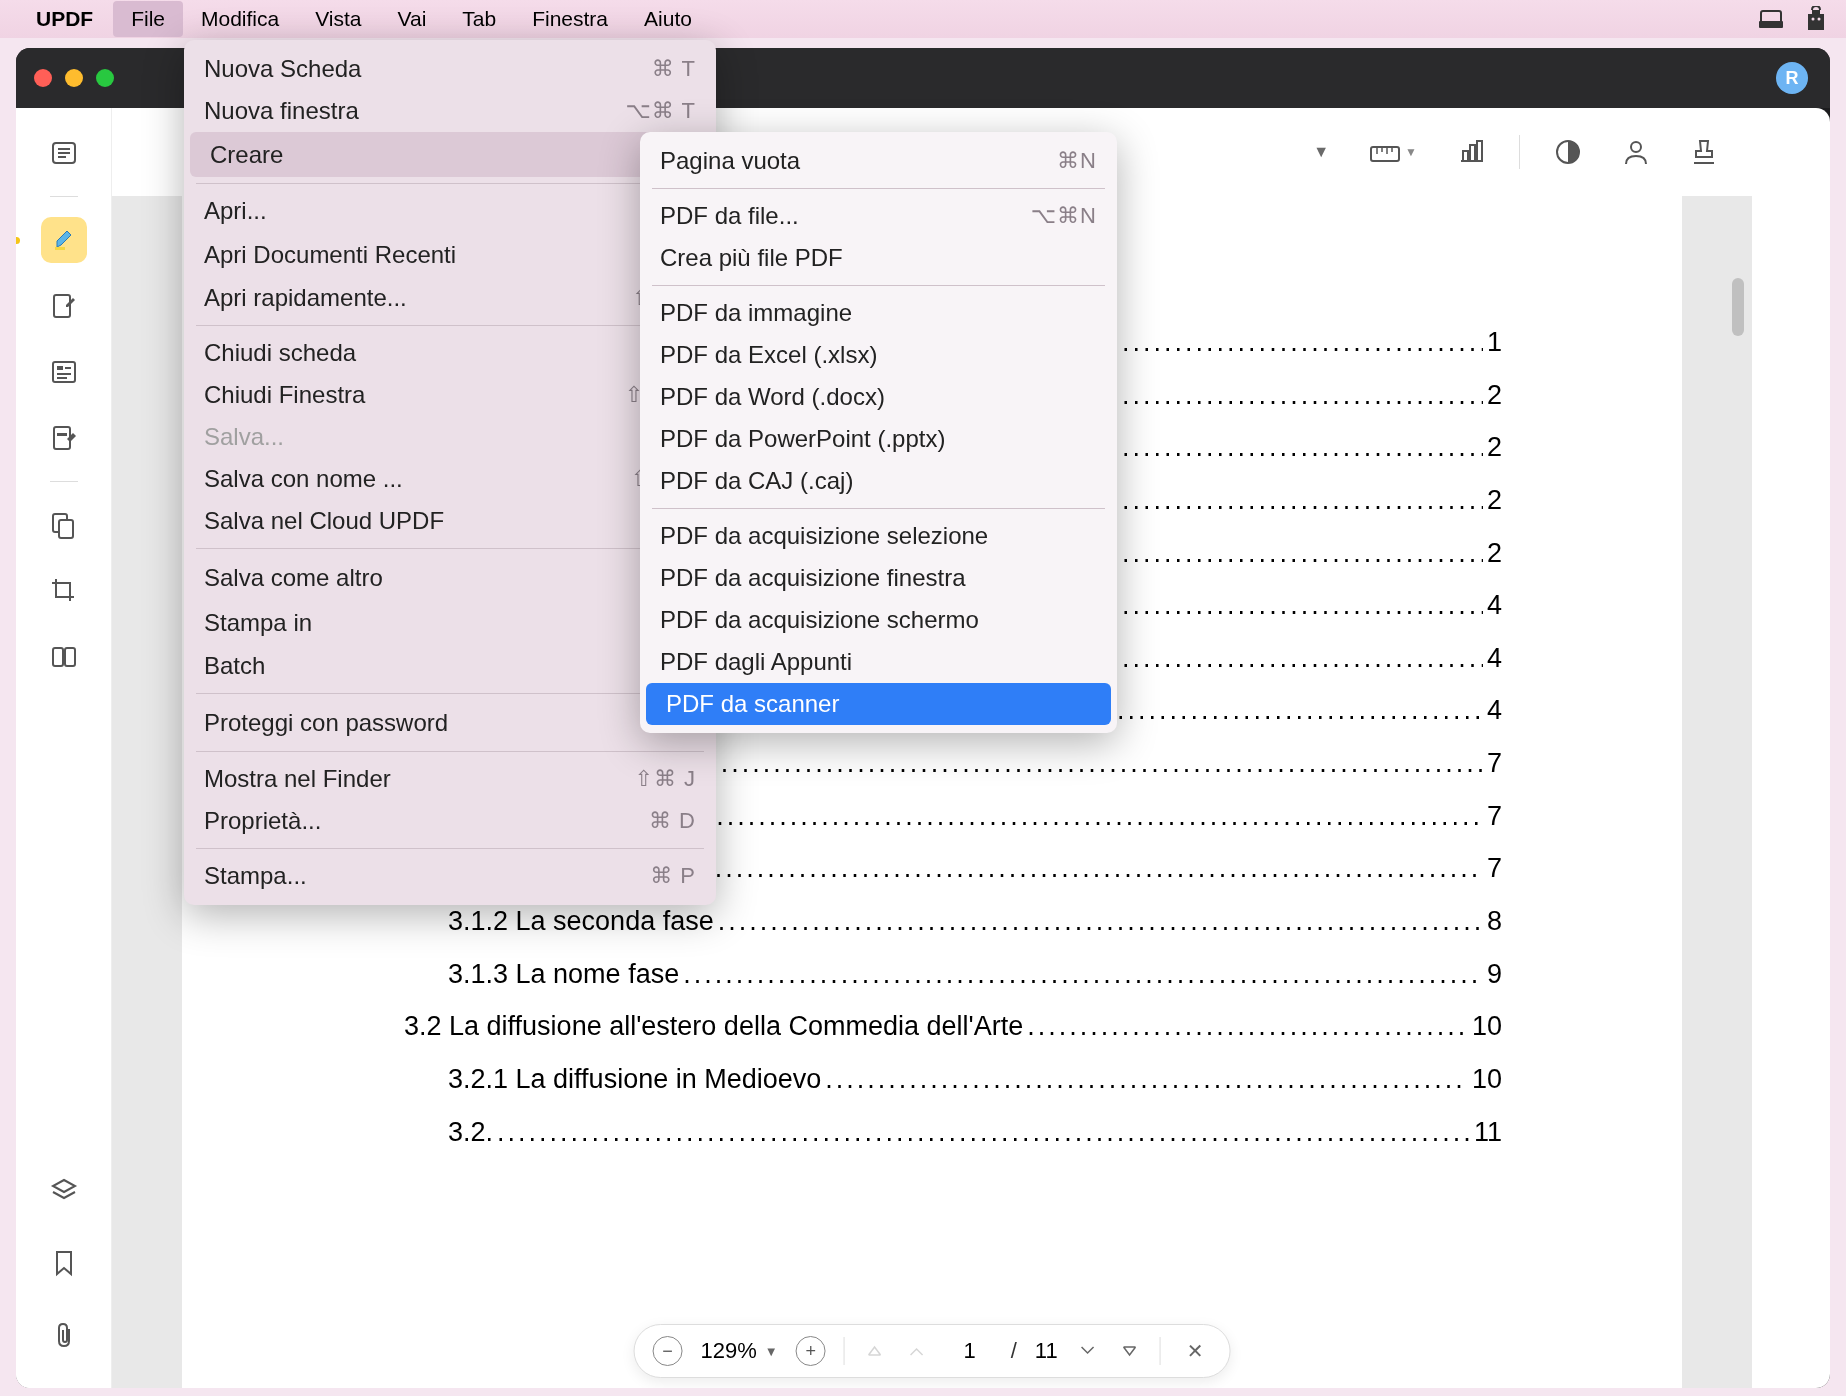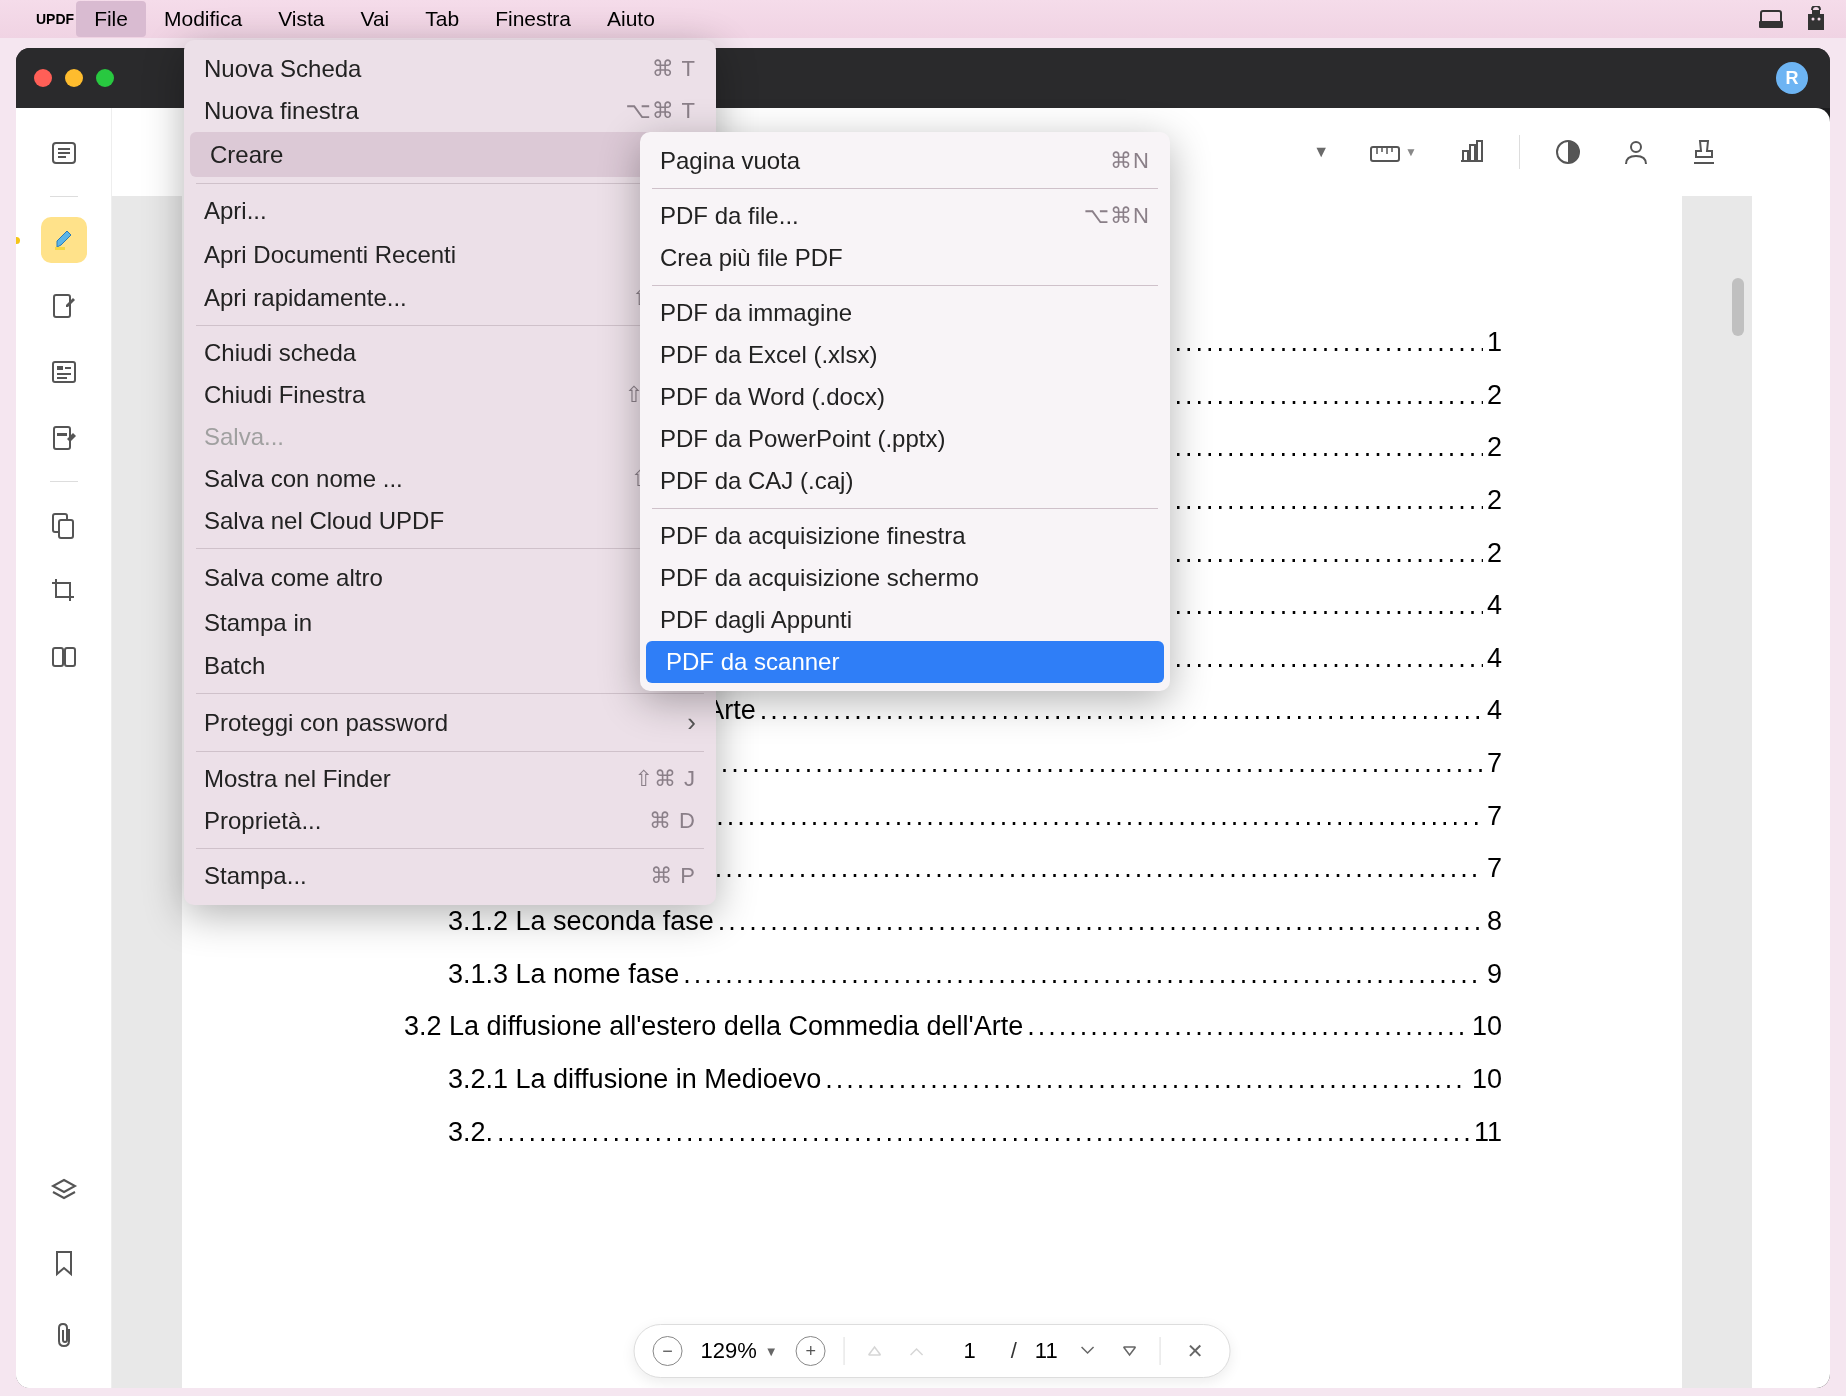--- a/index.html
+++ b/index.html
@@ -1,21 +1,21 @@
 <!DOCTYPE html>
 <html><head>
   <meta charset="utf-8">
   <style>
     * { margin: 0; padding: 0; box-sizing: border-box; font-family: -apple-system, BlinkMacSystemFont, "Segoe UI", sans-serif; }
     body { width: 1846px; height: 1396px; background: #f5e6f0; overflow: hidden; position: relative; }
     
     
     .menubar { height: 38px; background: linear-gradient(180deg, #f5dcea 0%, #f0d3e3 100%); display: flex; align-items: center; padding: 0 18px; gap: 0; }
     .menubar .apple { font-size: 24px; margin-right: 18px; }
-    .menubar .app-name { font-weight: 700; font-size: 14px; margin-right: 2px; }
+    .menubar .app-name { font-weight: 700; font-size: 21px; margin-right: 20px; }
     .menubar .menu-label { font-size: 21px; padding: 6px 18px; cursor: default; }
     .menubar .menu-label.active { background: #d9bbd1; border-radius: 4px; }
     .menubar .right { margin-left: auto; display: flex; align-items: center; gap: 20px; font-size: 22px; }
     
     
     .window { position: absolute; top: 48px; left: 16px; right: 16px; bottom: 8px; background: #1c1c1e; border-radius: 14px; overflow: hidden; }
     .titlebar { height: 60px; background: #2a2a2c; display: flex; align-items: center; padding-left: 18px; }
     .traffic { display: flex; gap: 13px; }
     .traffic span { width: 18px; height: 18px; border-radius: 50%; }
     .traffic .red { background: #ff5f57; }
@@ -504,21 +504,21 @@
       <span class="label">Proprietà...</span>
       <span class="shortcut">⌘ D</span>
     </div>
     <div class="sep"></div>
     <div class="item">
       <span class="label">Stampa...</span>
       <span class="shortcut">⌘ P</span>
     </div>
   </div>
 
-<div class="dropdown submenu" id="create-submenu" style="left:640px; top:132px; width:530px;">
+<div class="dropdown submenu" id="create-submenu" style="left:640px; top:132px; width:477px;">
     <div class="item">
       <span class="label">Pagina vuota</span>
       <span class="shortcut">⌘N</span>
     </div>
     <div class="sep"></div>
     <div class="item">
       <span class="label">PDF da file...</span>
       <span class="shortcut">⌥⌘N</span>
     </div>
     <div class="item">
@@ -535,20 +535,23 @@
       <span class="label">PDF da Word (.docx)</span>
     </div>
     <div class="item">
       <span class="label">PDF da PowerPoint (.pptx)</span>
     </div>
     <div class="item">
       <span class="label">PDF da CAJ (.caj)</span>
     </div>
     <div class="sep"></div>
     <div class="item">
+      <span class="label">PDF da acquisizione selezione</span>
+    </div>
+    <div class="item">
       <span class="label">PDF da acquisizione finestra</span>
     </div>
     <div class="item">
       <span class="label">PDF da acquisizione schermo</span>
     </div>
     <div class="item">
       <span class="label">PDF dagli Appunti</span>
     </div>
     <div class="item selected">
       <span class="label">PDF da scanner</span>

